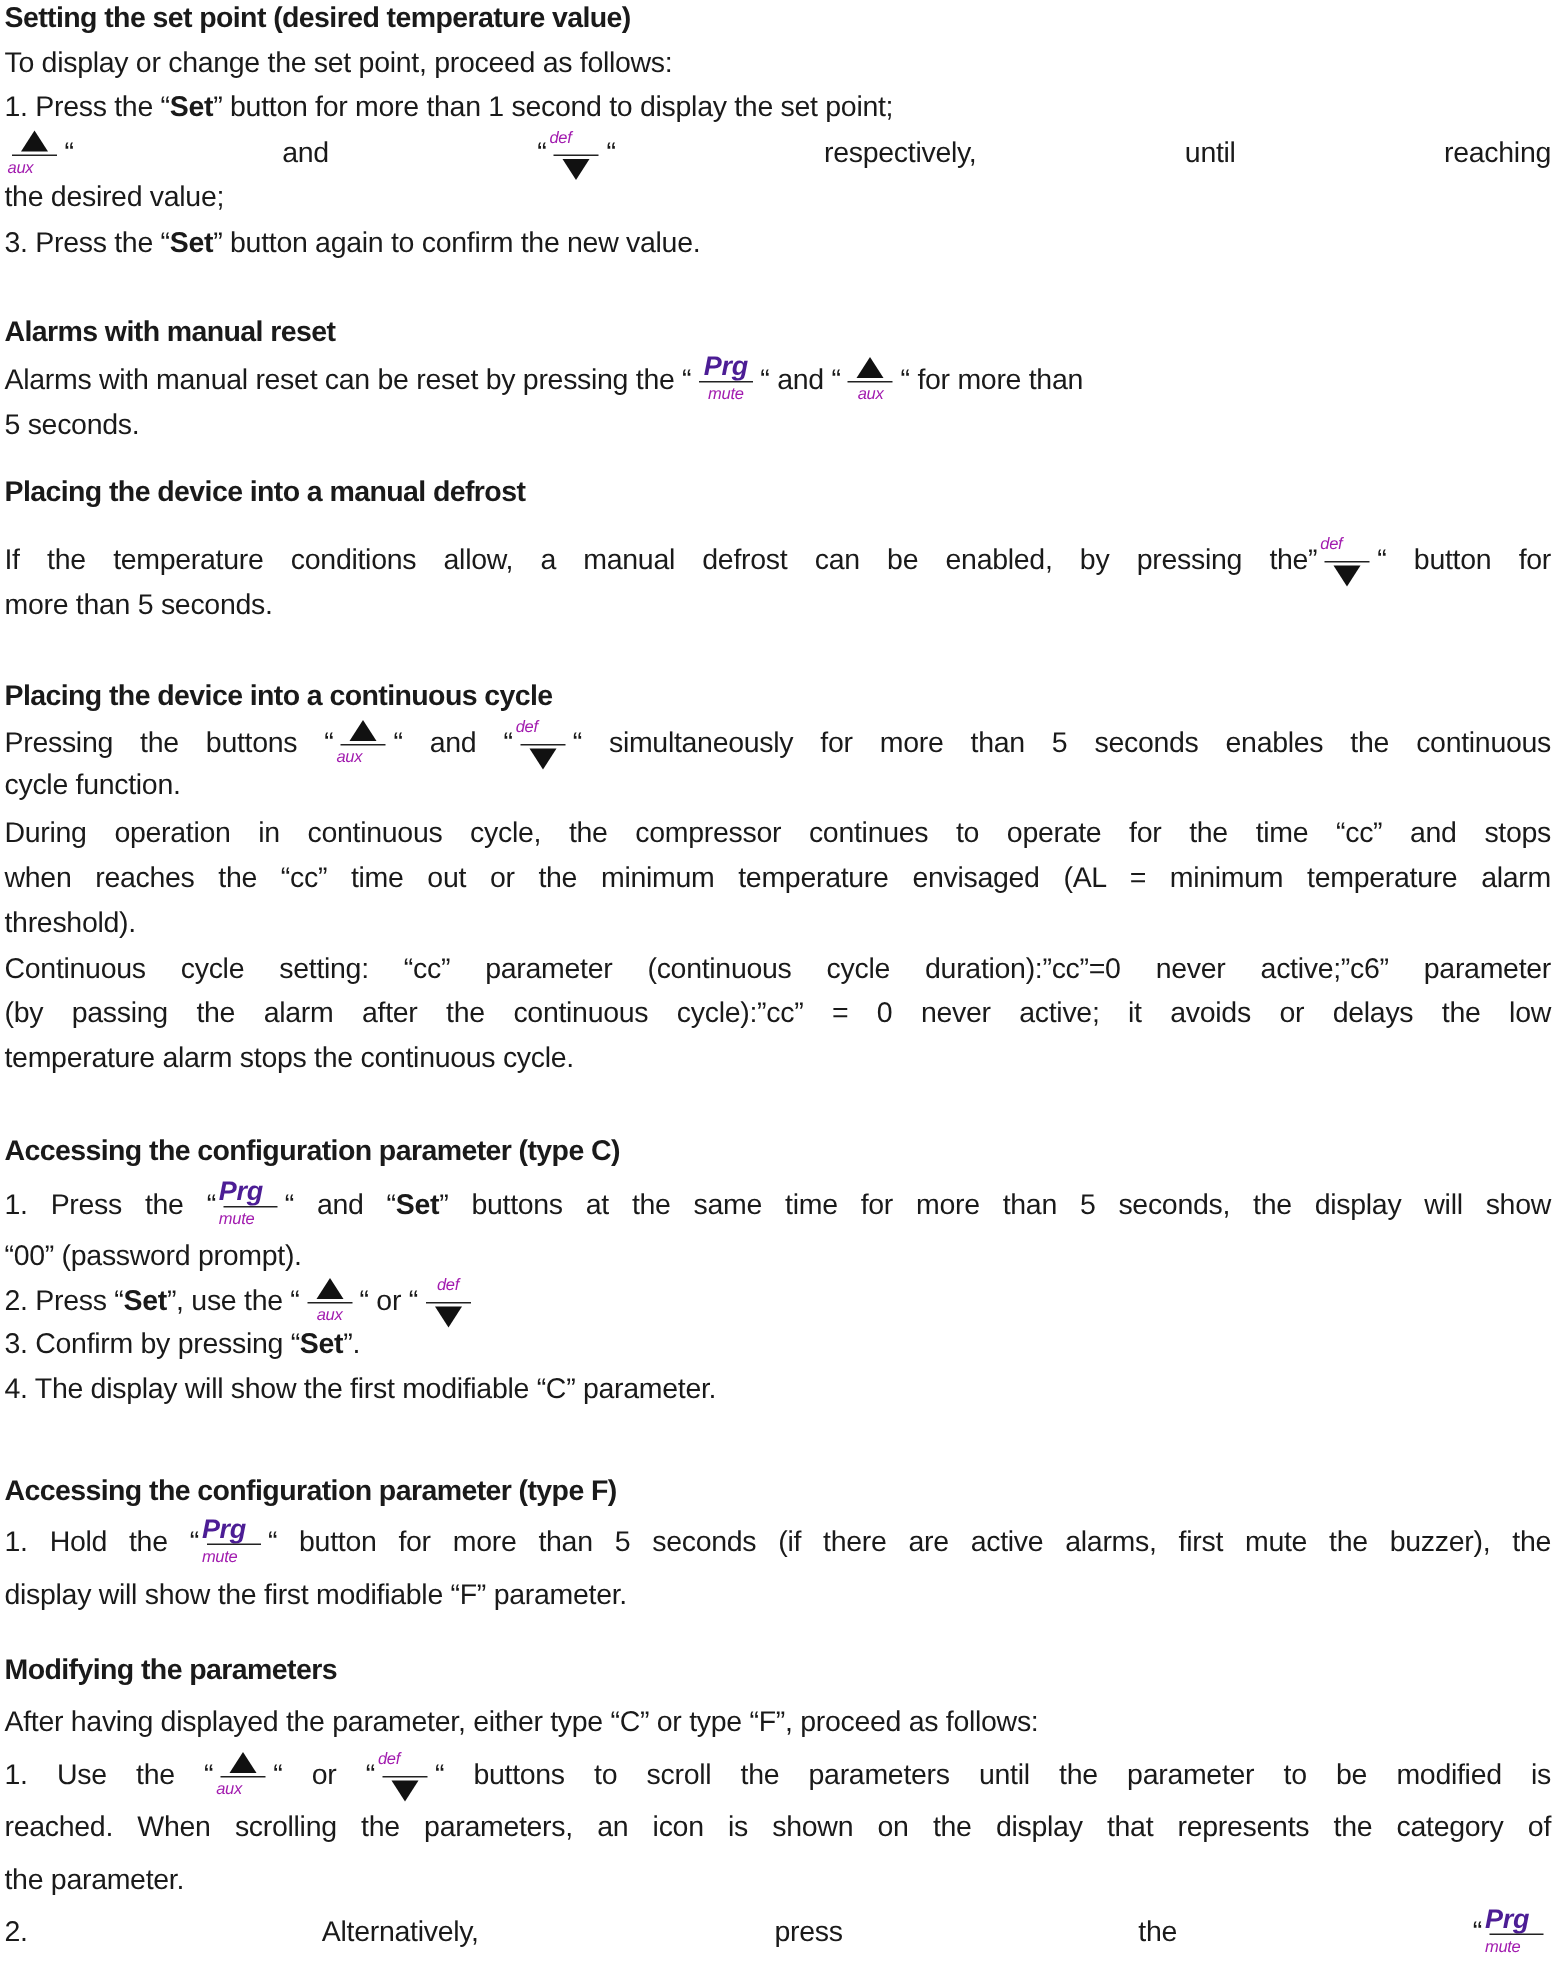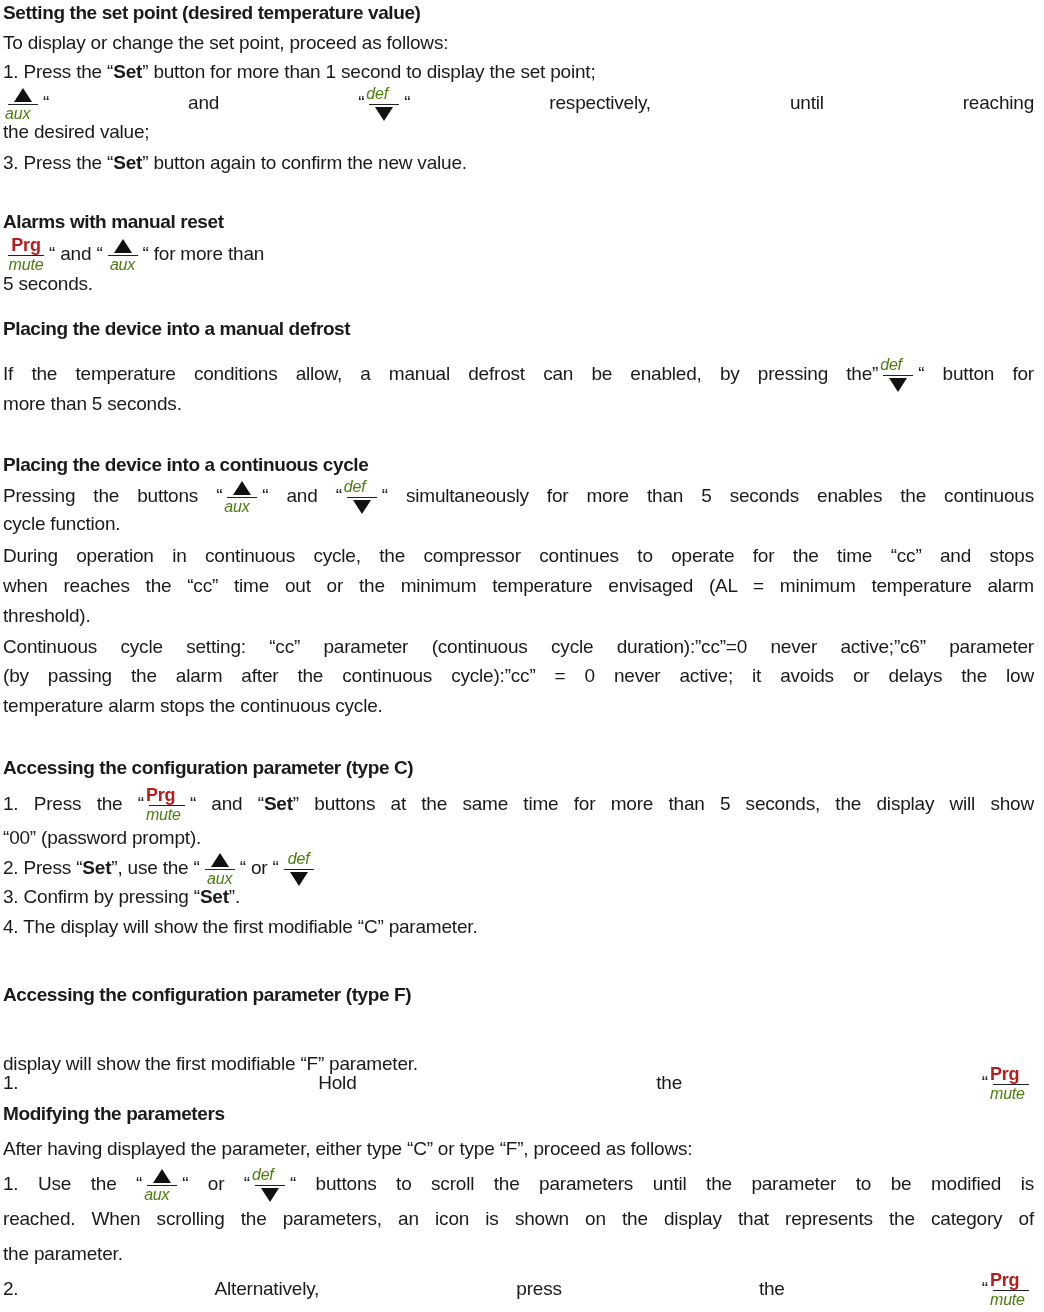--- a/index.html
+++ b/index.html
@@ -25,41 +25,41 @@
     .tri-up {
       width: 0; height: 0; margin: 2px auto 0 auto;
       border-left: 9px solid transparent; border-right: 9px solid transparent;
       border-bottom: 14px solid #111;
     }
     .tri-down {
       width: 0; height: 0; margin: 1px auto 0 auto;
       border-left: 9px solid transparent; border-right: 9px solid transparent;
       border-top: 14px solid #111;
     }
-    .small-it { font-style: italic; font-size: 16px; line-height: 15px; color: #4d7c0f; }
-    .prg { font-weight: bold; font-size: 18px; line-height: 17px; color: #b91c1c; }
+    .small-it { font-style: italic; font-size: 11px; line-height: 15px; color: #a21caf; }
+    .prg { font-weight: bold; font-style: italic; font-size: 18px; line-height: 17px; color: #4c1d95; }
   </style>
 </head>
 <body>
 
 <div class="page">
 
   <div class="line h" style="top:2px">Setting the set point (desired temperature value)</div>
   <div class="line" style="top:32px">To display or change the set point, proceed as follows:</div>
   <div class="line" style="top:61px"><span>1. Press the “</span><b>Set</b><span>” button for more than 1 second to display the set point;</span></div>
   <div class="line just" style="top:92px"><span class="btn"><span class="top">
           <span class="tri-up" style="display:block"></span>
         </span><span class="rule"></span><span class="bot small-it">aux</span></span><span>“ and “</span><span class="btn"><span class="top small-it">def</span><span class="rule"></span><span class="bot">
           <span class="tri-down" style="display:block"></span>
         </span></span><span>“ respectively, until reaching</span></div>
   <div class="line" style="top:121px">the desired value;</div>
   <div class="line" style="top:152px"><span>3. Press the “</span><b>Set</b><span>” button again to confirm the new value.</span></div>
 
   <div class="line h" style="top:211px">Alarms with manual reset</div>
-  <div class="line" style="top:243px"><span class="btn" style="width:42px"><span class="top prg">Prg</span><span class="rule"></span><span class="bot small-it">mute</span></span><span>“ and “</span><span class="btn"><span class="top">
+  <div class="line" style="top:243px"><span>Alarms with manual reset can be reset by pressing the “</span><span class="btn" style="width:42px"><span class="top prg">Prg</span><span class="rule"></span><span class="bot small-it">mute</span></span><span>“ and “</span><span class="btn"><span class="top">
           <span class="tri-up" style="display:block"></span>
         </span><span class="rule"></span><span class="bot small-it">aux</span></span><span>“ for more than</span></div>
   <div class="line" style="top:273px">5 seconds.</div>
 
   <div class="line h" style="top:318px">Placing the device into a manual defrost</div>
   <div class="line just" style="top:363px"><span>If the temperature conditions allow, a manual defrost can be enabled, by pressing the”</span><span class="btn"><span class="top small-it">def</span><span class="rule"></span><span class="bot">
           <span class="tri-down" style="display:block"></span>
         </span></span><span>“ button for</span></div>
   <div class="line" style="top:393px">more than 5 seconds.</div>
 
@@ -82,21 +82,21 @@
   <div class="line" style="top:827px">“00” (password prompt).</div>
   <div class="line" style="top:857px"><span>2. Press “</span><b>Set</b><span>”, use the “</span><span class="btn"><span class="top">
           <span class="tri-up" style="display:block"></span>
         </span><span class="rule"></span><span class="bot small-it">aux</span></span><span>“ or “</span><span class="btn"><span class="top small-it">def</span><span class="rule"></span><span class="bot">
           <span class="tri-down" style="display:block"></span>
         </span></span></div>
   <div class="line" style="top:886px"><span>3. Confirm by pressing “</span><b>Set</b><span>”.</span></div>
   <div class="line" style="top:916px">4. The display will show the first modifiable “C” parameter.</div>
 
   <div class="line h" style="top:984px">Accessing the configuration parameter (type F)</div>
-  <div class="line just" style="top:1072px"><span>1. Hold the “</span><span class="btn" style="width:42px"><span class="top prg">Prg</span><span class="rule"></span><span class="bot small-it">mute</span></span></div>
+  <div class="line just" style="top:1018px"><span>1. Hold the “</span><span class="btn" style="width:42px"><span class="top prg">Prg</span><span class="rule"></span><span class="bot small-it">mute</span></span><span>“ button for more than 5 seconds (if there are active alarms, first mute the buzzer), the</span></div>
   <div class="line" style="top:1053px">display will show the first modifiable “F” parameter.</div>
 
   <div class="line h" style="top:1103px">Modifying the parameters</div>
   <div class="line" style="top:1138px">After having displayed the parameter, either type “C” or type “F”, proceed as follows:</div>
   <div class="line just" style="top:1173px"><span>1. Use the “</span><span class="btn"><span class="top">
           <span class="tri-up" style="display:block"></span>
         </span><span class="rule"></span><span class="bot small-it">aux</span></span><span>“ or “</span><span class="btn"><span class="top small-it">def</span><span class="rule"></span><span class="bot">
           <span class="tri-down" style="display:block"></span>
         </span></span><span>“ buttons to scroll the parameters until the parameter to be modified is</span></div>
   <div class="line just" style="top:1208px">reached. When scrolling the parameters, an icon is shown on the display that represents the category of</div>

